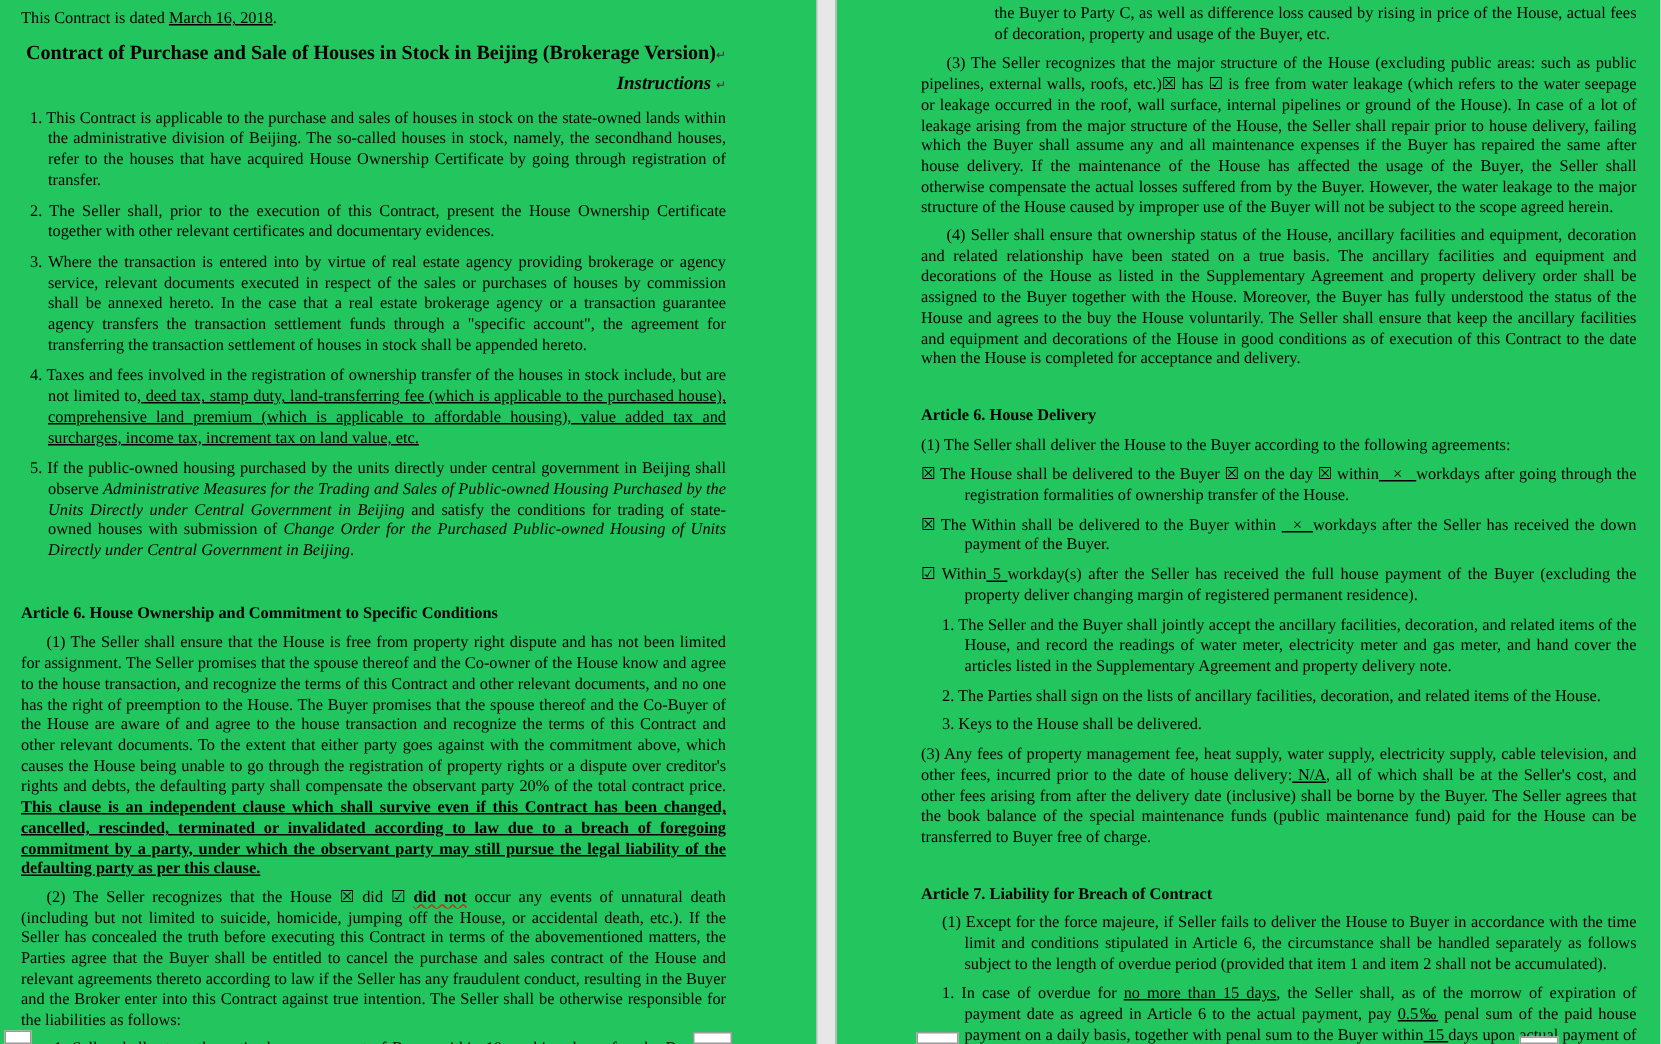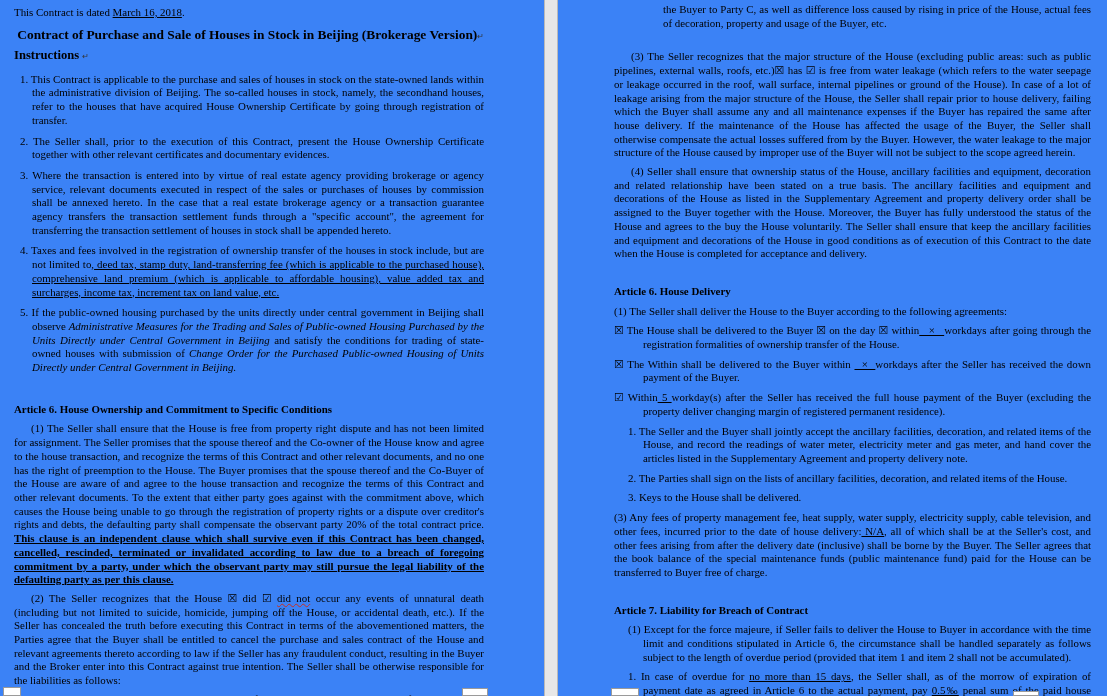--- a/index.html
+++ b/index.html
@@ -4,43 +4,43 @@
 <style>
   * { box-sizing: border-box; }
   html,body { margin:0; padding:0; }
   body {
     width:1107px; height:696px; overflow:hidden;
     background:#e7e7e7;
     font-family:"Liberation Serif","DejaVu Serif",serif;
     color:#000; position:relative;
   }
   .pages { display:flex; width:1107px; height:696px; }
-  .page { background:#3b82f6; height:696px; overflow:hidden; }
+  .page { background:#22c55e; height:696px; overflow:hidden; }
   .page-left  { width:545px; padding:6px 60px 0 14px; border-right:1px solid #b9b9b9; }
   .gutter { width:12px; background:#e7e7e7; height:696px; }
   .page-right { flex:1; padding:3px 16px 0 56px; border-left:1px solid #b9b9b9; }
 
   .para { font-size:10.9px; line-height:13.7px; text-align:justify; margin:0 0 5px 0; }
   .dated { text-align:left; margin-bottom:7px; }
   .title { text-align:right; font-size:13.4px; line-height:16px; margin:7px 0 3px 0; }
-  .subtitle { text-align:left; font-size:12.6px; line-height:15px; margin:0 0 9px 0; }
+  .subtitle { text-align:right; font-size:12.6px; line-height:15px; margin:0 0 9px 0;font-style:italic; }
   .head { font-weight:bold; text-align:left; margin:24px 0 6px 0; }
   .a5head { margin-top:28px; }
   .hang1 { margin-left:6px; padding-left:12px; text-indent:-12px; margin-bottom:7px; }
   .hang2 { margin-left:22px; padding-left:13px; text-indent:-13px; margin-bottom:6px; }
   .indent { text-indent:17px; }
-  .cont { margin-left:49px; margin-bottom:20px; }
+  .cont { margin-left:49px; margin-bottom:6px; }
   .cbox { padding-left:29px; text-indent:-29px; margin-bottom:6px; }
   .rnum { margin-left:14px; padding-left:15px; text-indent:-15px; margin-bottom:6px; }
   .flush { margin-bottom:6px; }
 
   .s-b { font-weight:bold; }
   .s-u { text-decoration:underline; }
   .s-i { font-style:italic; }
-  .s-w { text-decoration:underline; text-decoration-style:wavy; text-decoration-color:#c92f21; text-decoration-thickness:1px; }
+  .s-w { text-decoration:underline; text-decoration-style:wavy; text-decoration-color:#c92f21; text-decoration-thickness:1px;font-weight:bold; }
   .s-r { font-size:8px; color:#333; font-family:"DejaVu Sans",sans-serif; }
 
   .corner-mark { position:absolute; background:#ffffff; border:1px solid #9a9a9a; }
   #mark-a { left:3px;   top:687px; width:18px; height:9px; }
   #mark-b { left:462px; top:688px; width:26px; height:8px; }
   #mark-c { left:611px; top:688px; width:28px; height:8px; }
   #mark-d { left:1013px;top:691px; width:26px; height:5px; }
 </style>
 </head>
 <body>

